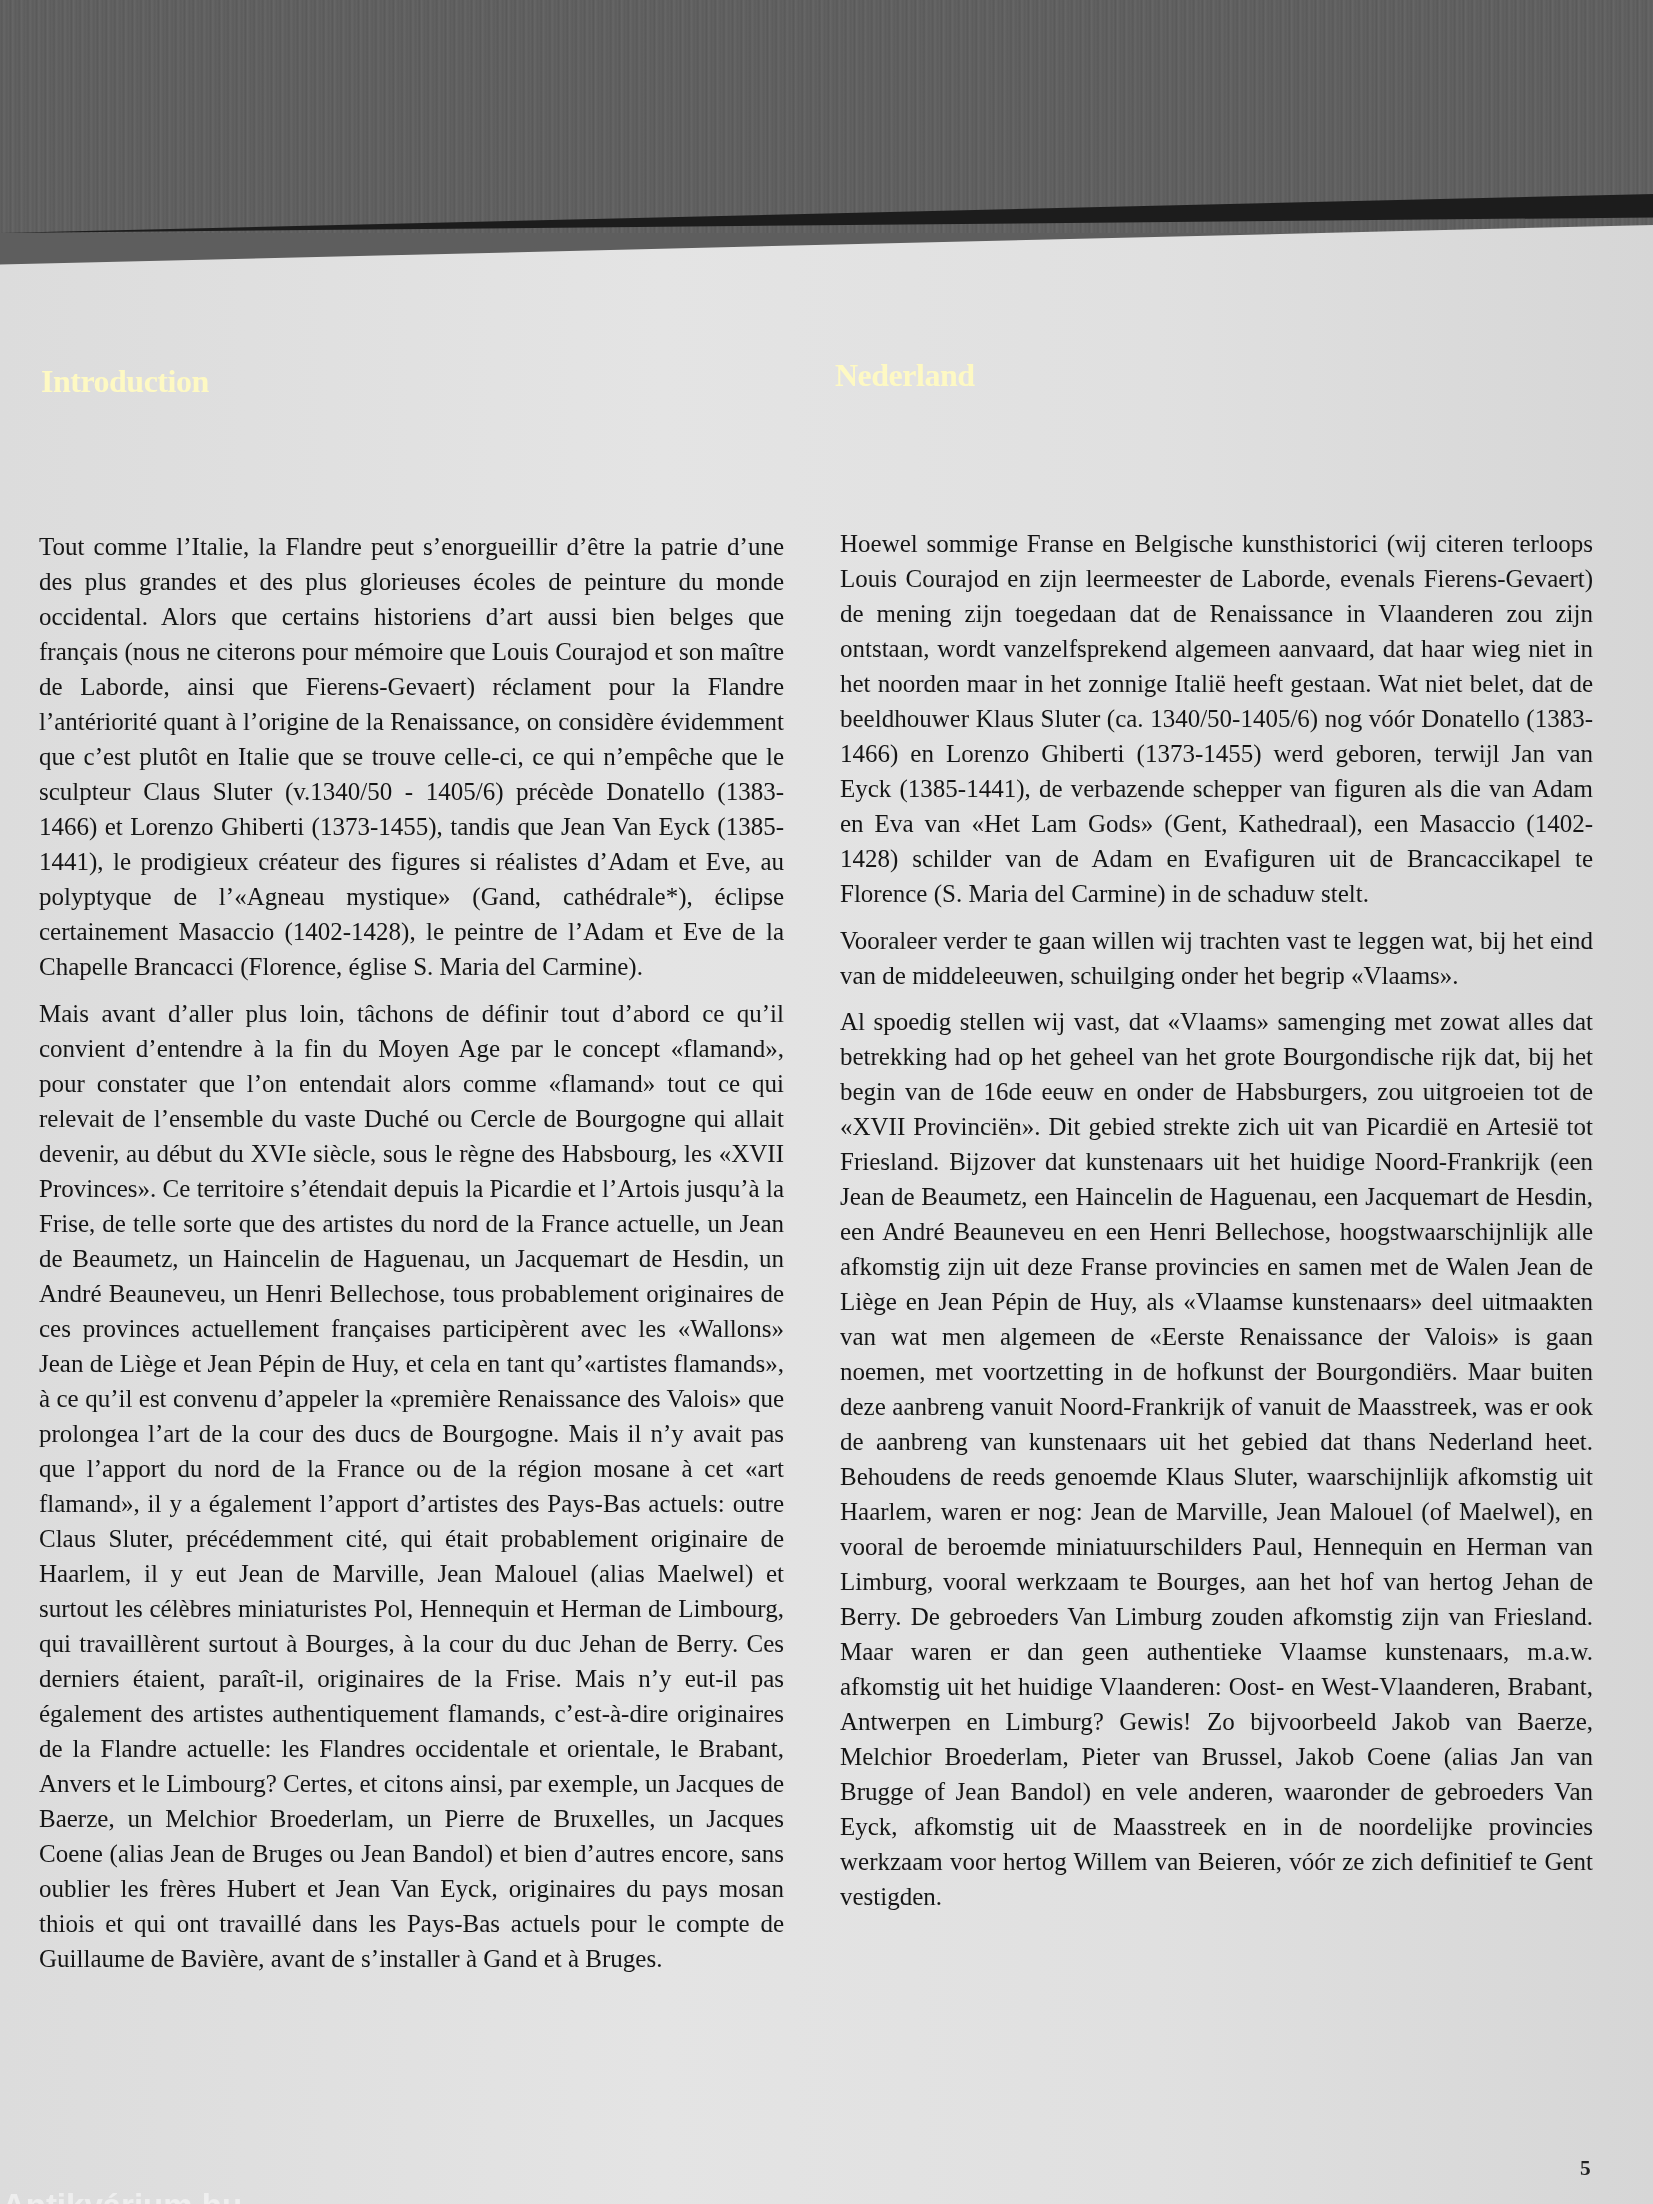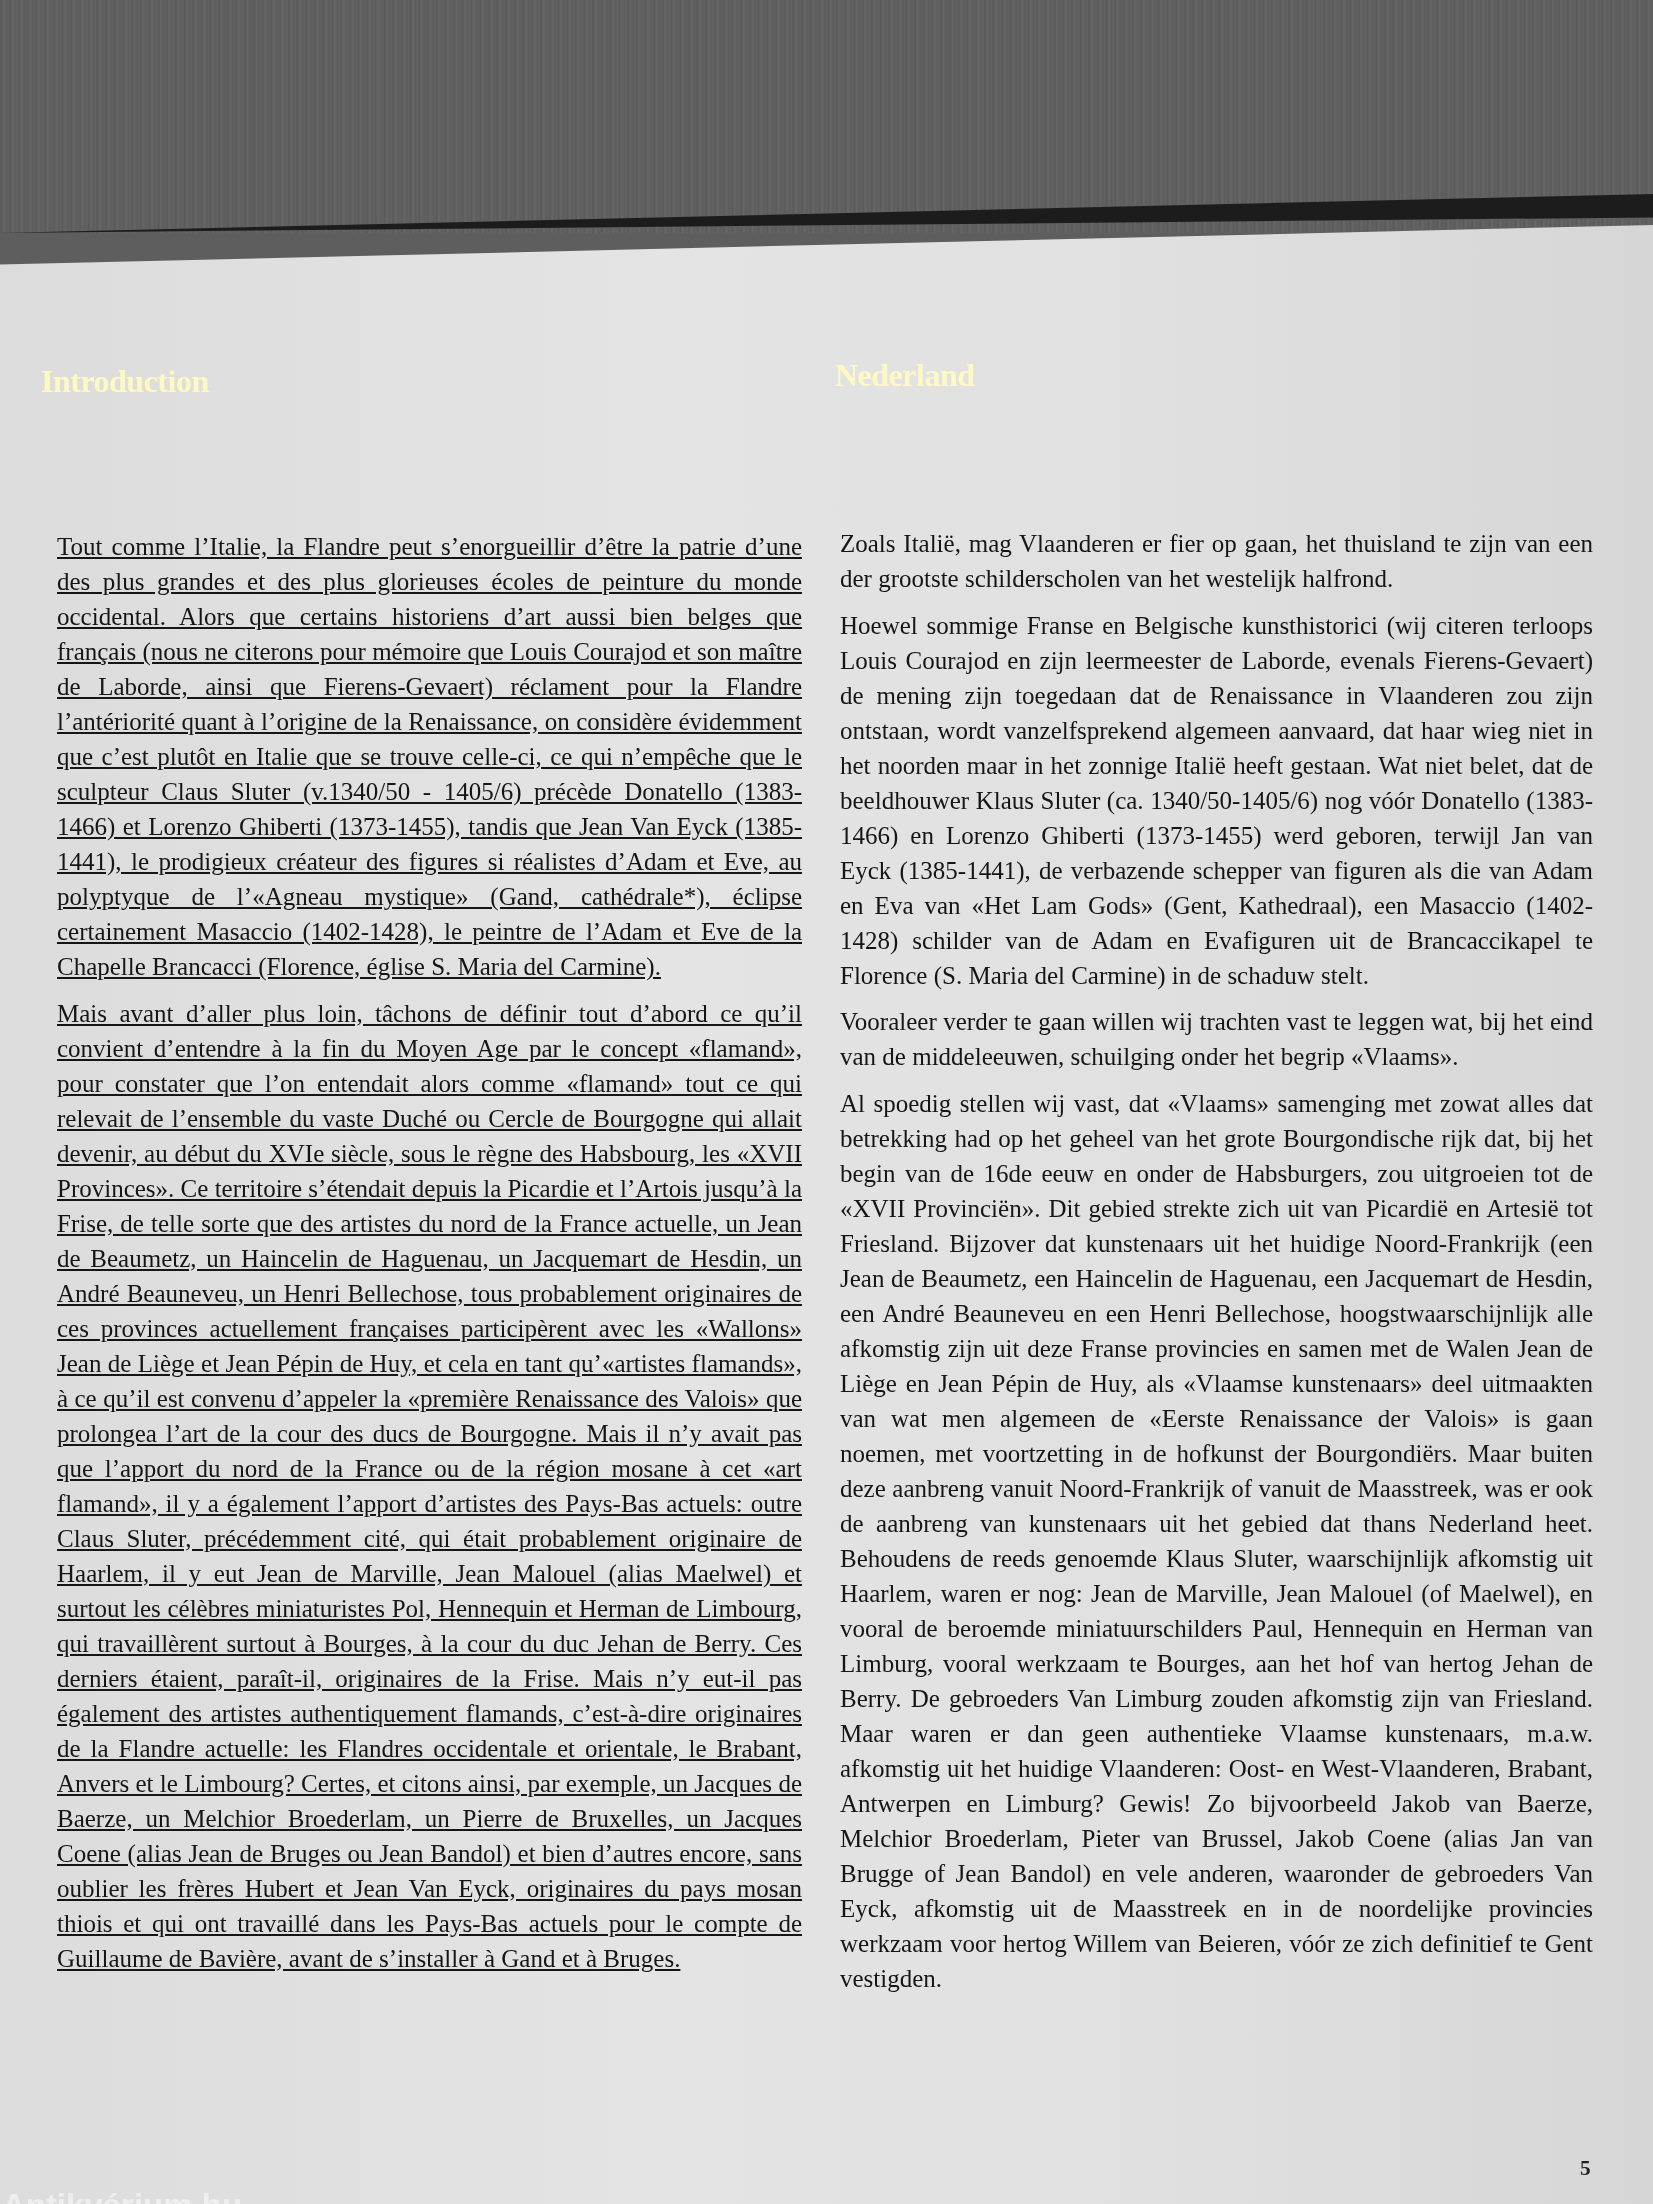--- a/index.html
+++ b/index.html
@@ -7,42 +7,41 @@
   .desk{position:absolute;left:0;top:0;width:1654px;height:233px;
     background:repeating-linear-gradient(90deg,#616161 0px,#5a5a5a 1.9px,#666 3.9px,#5d5d5d 6.8px,#636363 8.7px);}
   .page-edge{position:absolute;left:0;top:194px;width:1654px;height:39px;background:#1c1c1c;
     clip-path:polygon(0 100%,100% 0,100% 60%,0 100%);}
   .page{position:absolute;left:0;top:225px;width:1654px;height:1980px;
     background:linear-gradient(90deg,#dcdcdc 0%,#e4e4e4 40%,#e0e0e0 70%,#d6d6d6 100%);
     clip-path:polygon(0 2%,100% 0,100% 100%,0 100%);}
   .heading{position:absolute;font-weight:bold;font-size:32px;color:#fef9c3;letter-spacing:-0.5px;margin-top:35px;}
   .col{position:absolute;font-size:25px;line-height:35px;color:#151515;text-align:justify;}
   .col p{margin:0 0 11.6px 0;}
-  .col-left{left:57px;top:529px;width:745px;text-decoration:underline;}
+  .col-left{left:39px;top:529px;width:745px;}
   .col-right{left:840px;top:526px;width:753px;}
   .pnum{position:absolute;left:1580px;top:2156px;font-size:21.3px;font-weight:bold;color:#222;}
   .watermark{position:absolute;left:1.9px;top:2187px;font-size:33px;font-weight:bold;color:#f2f2f2;opacity:.85;font-family:"Liberation Sans",sans-serif;}
 </style>
 </head>
 <body>
 
 <div class="desk"></div>
 <div class="page-edge"></div>
 <div class="page"></div>
 
 <div class="heading" style="left:41px;top:328px;">Introduction</div>
 <div class="heading" style="left:835px;top:322px;">Nederland</div>
 
 <div class="col col-left">
   <p>Tout comme l’Italie, la Flandre peut s’enorgueillir d’être la patrie d’une des plus grandes et des plus glorieuses écoles de peinture du monde occidental. Alors que certains historiens d’art aussi bien belges que français (nous ne citerons pour mémoire que Louis Courajod et son maître de Laborde, ainsi que Fierens-Gevaert) réclament pour la Flandre l’antériorité quant à l’origine de la Renaissance, on considère évidemment que c’est plutôt en Italie que se trouve celle-ci, ce qui n’empêche que le sculpteur Claus Sluter (v.1340/50 - 1405/6) précède Donatello (1383-1466) et Lorenzo Ghiberti (1373-1455), tandis que Jean Van Eyck (1385-1441), le prodigieux créateur des figures si réalistes d’Adam et Eve, au polyptyque de l’«Agneau mystique» (Gand, cathédrale*), éclipse certainement Masaccio (1402-1428), le peintre de l’Adam et Eve de la Chapelle Brancacci (Florence, église S. Maria del Carmine).</p>
   <p>Mais avant d’aller plus loin, tâchons de définir tout d’abord ce qu’il convient d’entendre à la fin du Moyen Age par le concept «flamand», pour constater que l’on entendait alors comme «flamand» tout ce qui relevait de l’ensemble du vaste Duché ou Cercle de Bourgogne qui allait devenir, au début du XVIe siècle, sous le règne des Habsbourg, les «XVII Provinces». Ce territoire s’étendait depuis la Picardie et l’Artois jusqu’à la Frise, de telle sorte que des artistes du nord de la France actuelle, un Jean de Beaumetz, un Haincelin de Haguenau, un Jacquemart de Hesdin, un André Beauneveu, un Henri Bellechose, tous probablement originaires de ces provinces actuellement françaises participèrent avec les «Wallons» Jean de Liège et Jean Pépin de Huy, et cela en tant qu’«artistes flamands», à ce qu’il est convenu d’appeler la «première Renaissance des Valois» que prolongea l’art de la cour des ducs de Bourgogne. Mais il n’y avait pas que l’apport du nord de la France ou de la région mosane à cet «art flamand», il y a également l’apport d’artistes des Pays-Bas actuels: outre Claus Sluter, précédemment cité, qui était probablement originaire de Haarlem, il y eut Jean de Marville, Jean Malouel (alias Maelwel) et surtout les célèbres miniaturistes Pol, Hennequin et Herman de Limbourg, qui travaillèrent surtout à Bourges, à la cour du duc Jehan de Berry. Ces derniers étaient, paraît-il, originaires de la Frise. Mais n’y eut-il pas également des artistes authentiquement flamands, c’est-à-dire originaires de la Flandre actuelle: les Flandres occidentale et orientale, le Brabant, Anvers et le Limbourg? Certes, et citons ainsi, par exemple, un Jacques de Baerze, un Melchior Broederlam, un Pierre de Bruxelles, un Jacques Coene (alias Jean de Bruges ou Jean Bandol) et bien d’autres encore, sans oublier les frères Hubert et Jean Van Eyck, originaires du pays mosan thiois et qui ont travaillé dans les Pays-Bas actuels pour le compte de Guillaume de Bavière, avant de s’installer à Gand et à Bruges.</p>
 </div>
 
 <div class="col col-right">
-  <p>Zoals Italië, mag Vlaanderen er fier op gaan, het thuisland te zijn van een der grootste schilderscholen van het westelijk halfrond.</p>
   <p>Hoewel sommige Franse en Belgische kunsthistorici (wij citeren terloops Louis Courajod en zijn leermeester de Laborde, evenals Fierens-Gevaert) de mening zijn toegedaan dat de Renaissance in Vlaanderen zou zijn ontstaan, wordt vanzelfsprekend algemeen aanvaard, dat haar wieg niet in het noorden maar in het zonnige Italië heeft gestaan. Wat niet belet, dat de beeldhouwer Klaus Sluter (ca. 1340/50-1405/6) nog vóór Donatello (1383-1466) en Lorenzo Ghiberti (1373-1455) werd geboren, terwijl Jan van Eyck (1385-1441), de verbazende schepper van figuren als die van Adam en Eva van «Het Lam Gods» (Gent, Kathedraal), een Masaccio (1402-1428) schilder van de Adam en Evafiguren uit de Brancaccikapel te Florence (S. Maria del Carmine) in de schaduw stelt.</p>
   <p>Vooraleer verder te gaan willen wij trachten vast te leggen wat, bij het eind van de middeleeuwen, schuilging onder het begrip «Vlaams».</p>
   <p>Al spoedig stellen wij vast, dat «Vlaams» samenging met zowat alles dat betrekking had op het geheel van het grote Bourgondische rijk dat, bij het begin van de 16de eeuw en onder de Habsburgers, zou uitgroeien tot de «XVII Provinciën». Dit gebied strekte zich uit van Picardië en Artesië tot Friesland. Bijzover dat kunstenaars uit het huidige Noord-Frankrijk (een Jean de Beaumetz, een Haincelin de Haguenau, een Jacquemart de Hesdin, een André Beauneveu en een Henri Bellechose, hoogstwaarschijnlijk alle afkomstig zijn uit deze Franse provincies en samen met de Walen Jean de Liège en Jean Pépin de Huy, als «Vlaamse kunstenaars» deel uitmaakten van wat men algemeen de «Eerste Renaissance der Valois» is gaan noemen, met voortzetting in de hofkunst der Bourgondiërs. Maar buiten deze aanbreng vanuit Noord-Frankrijk of vanuit de Maasstreek, was er ook de aanbreng van kunstenaars uit het gebied dat thans Nederland heet. Behoudens de reeds genoemde Klaus Sluter, waarschijnlijk afkomstig uit Haarlem, waren er nog: Jean de Marville, Jean Malouel (of Maelwel), en vooral de beroemde miniatuurschilders Paul, Hennequin en Herman van Limburg, vooral werkzaam te Bourges, aan het hof van hertog Jehan de Berry. De gebroeders Van Limburg zouden afkomstig zijn van Friesland. Maar waren er dan geen authentieke Vlaamse kunstenaars, m.a.w. afkomstig uit het huidige Vlaanderen: Oost- en West-Vlaanderen, Brabant, Antwerpen en Limburg? Gewis! Zo bijvoorbeeld Jakob van Baerze, Melchior Broederlam, Pieter van Brussel, Jakob Coene (alias Jan van Brugge of Jean Bandol) en vele anderen, waaronder de gebroeders Van Eyck, afkomstig uit de Maasstreek en in de noordelijke provincies werkzaam voor hertog Willem van Beieren, vóór ze zich definitief te Gent vestigden.</p>
 </div>
 
 <div class="pnum">5</div>
 <div class="watermark">Antikvárium.hu</div>
 
 
 </body></html>

